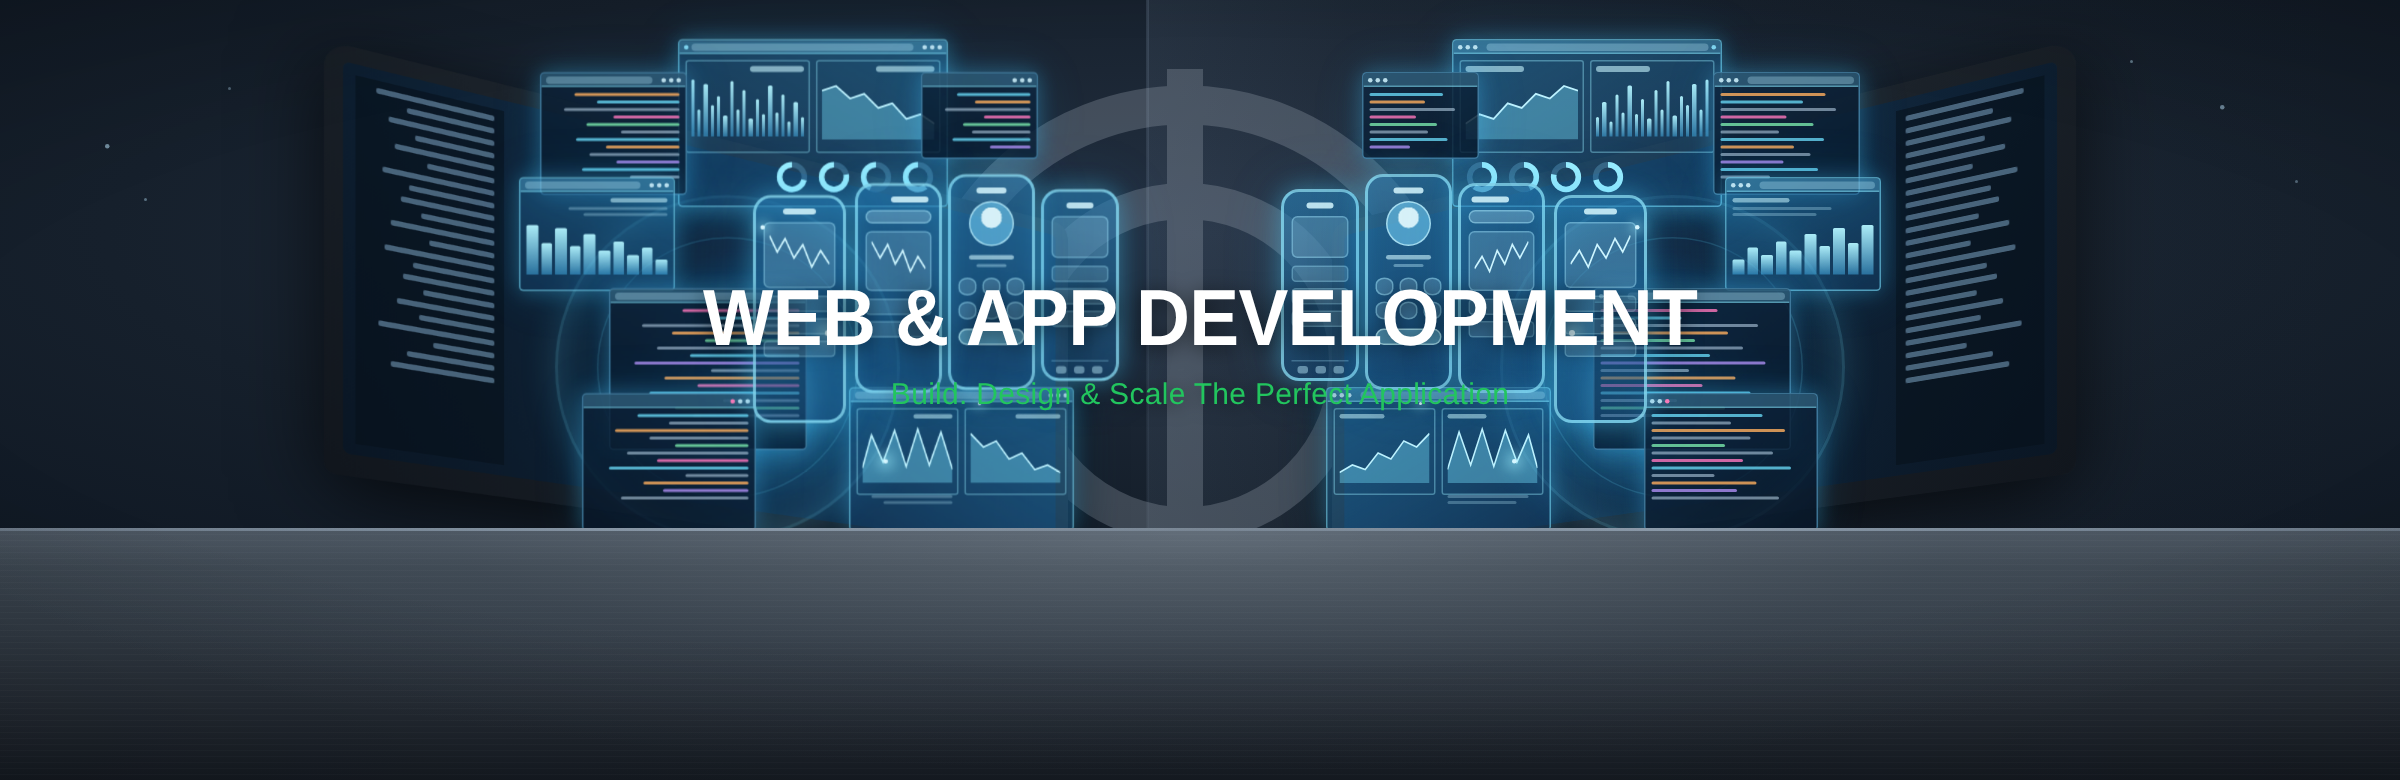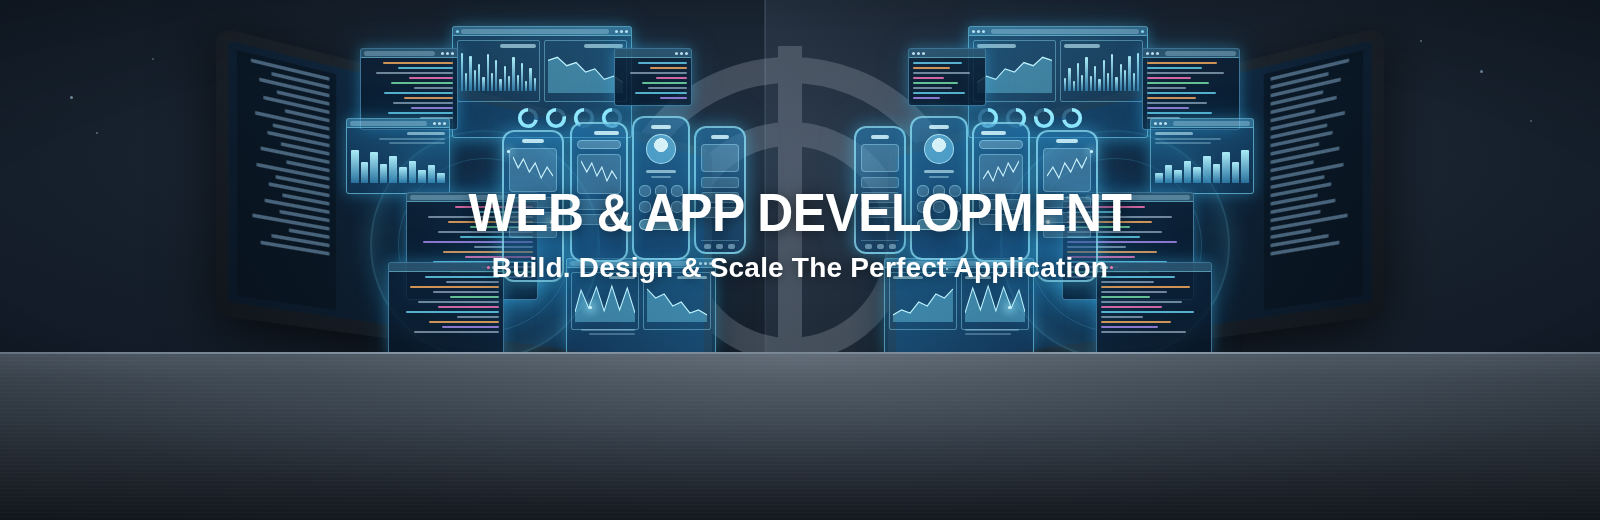--- a/index.html
+++ b/index.html
@@ -203,22 +203,22 @@
     font-family:"Liberation Sans", sans-serif;
     font-weight:700; font-size:53px; line-height:1.02;
     letter-spacing:-.5px;
     color:#ffffff;
     transform:scaleX(.94);
     text-shadow:0 2px 14px rgba(0,0,0,.55);
   }
   .subline{
     margin-top:12px;
     font-family:"Liberation Sans", sans-serif;
-    font-weight:700; font-size:28px; letter-spacing:.2px;
-    color:#ffffff;
+    font-weight:400; font-size:20px; letter-spacing:.2px;
+    color:#22c55e;
     text-shadow:0 2px 12px rgba(0,0,0,.5);
   }
 </style>
 </head>
 <body>
 
 <div class="banner">
 
   <div class="bg-wall"></div>
   <div class="seam-panel"></div>

